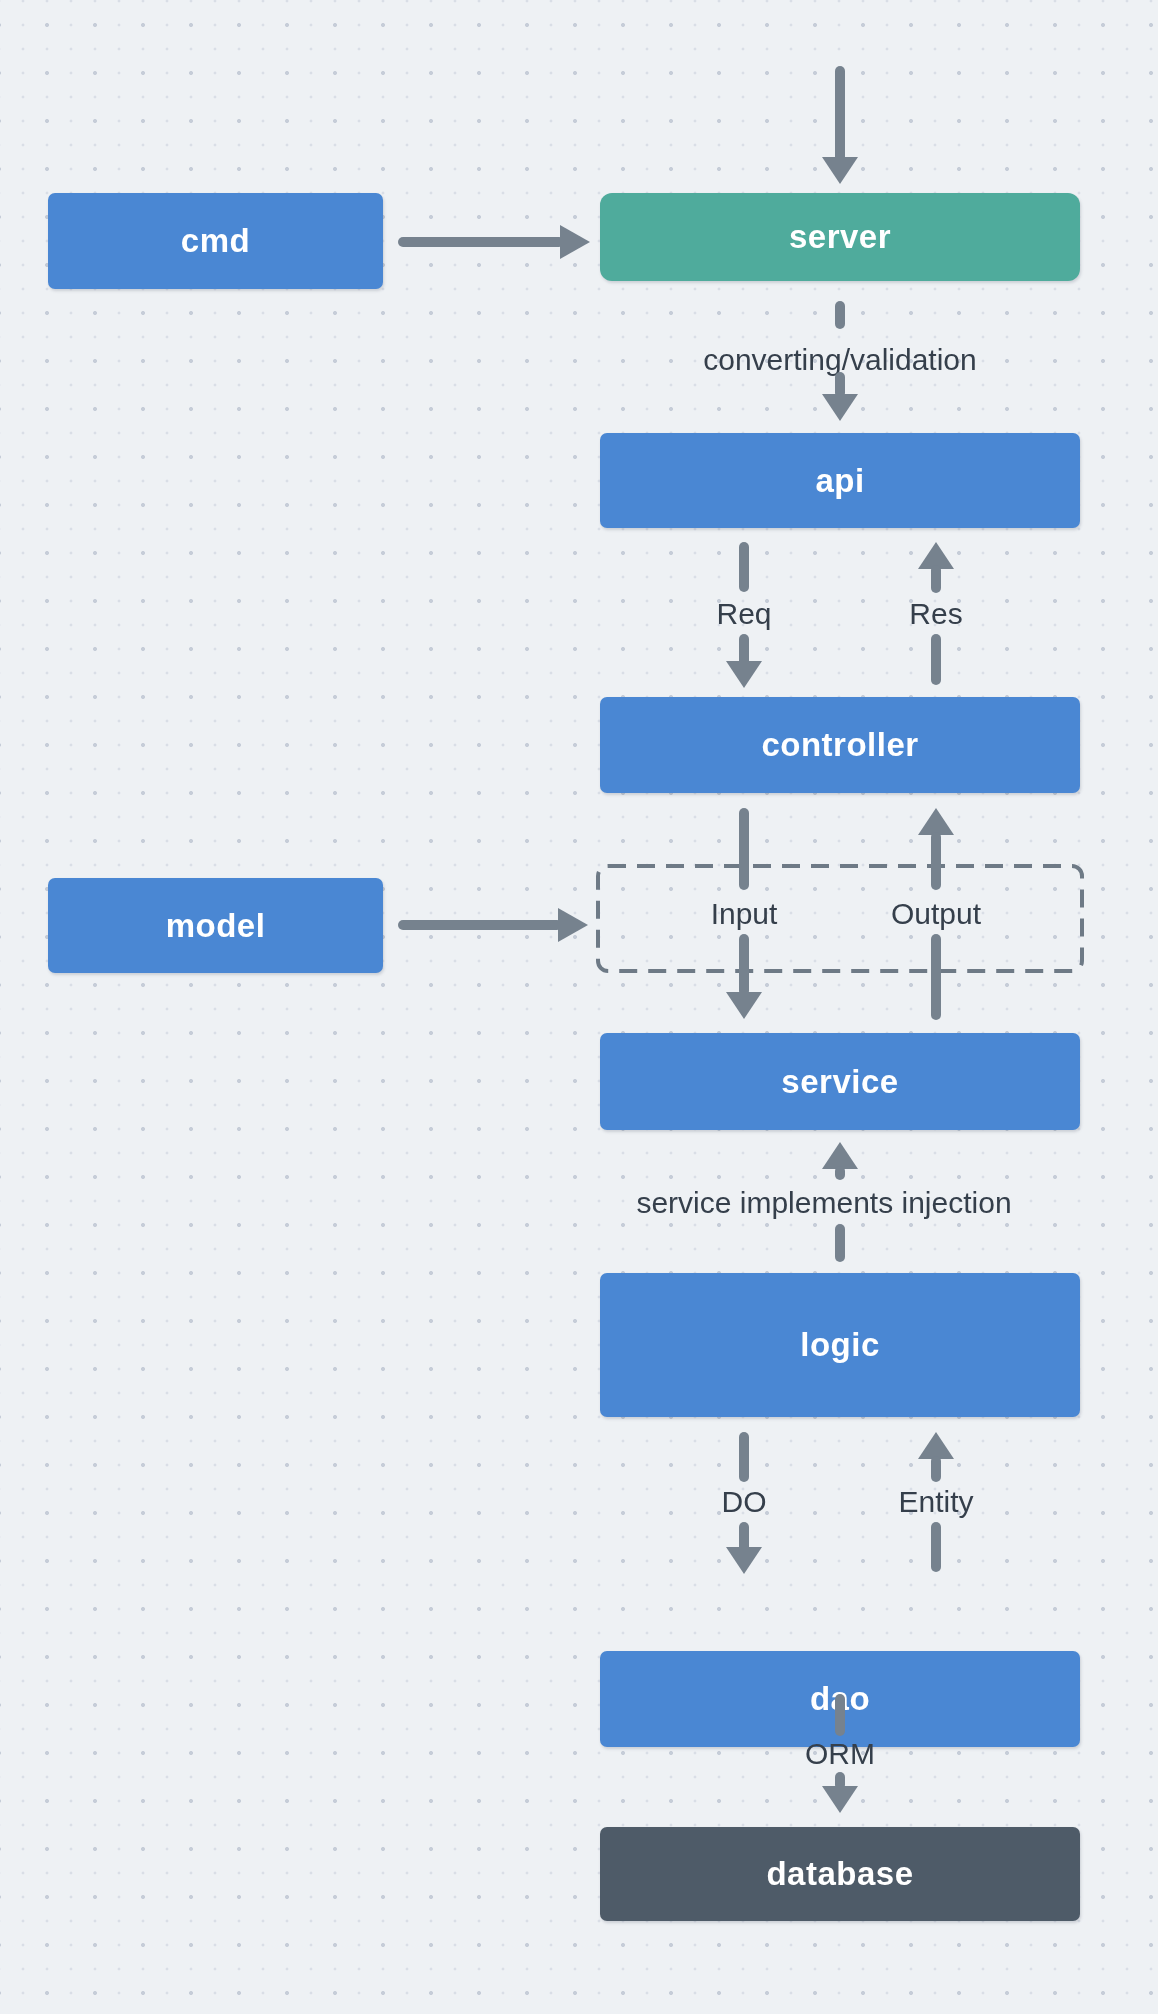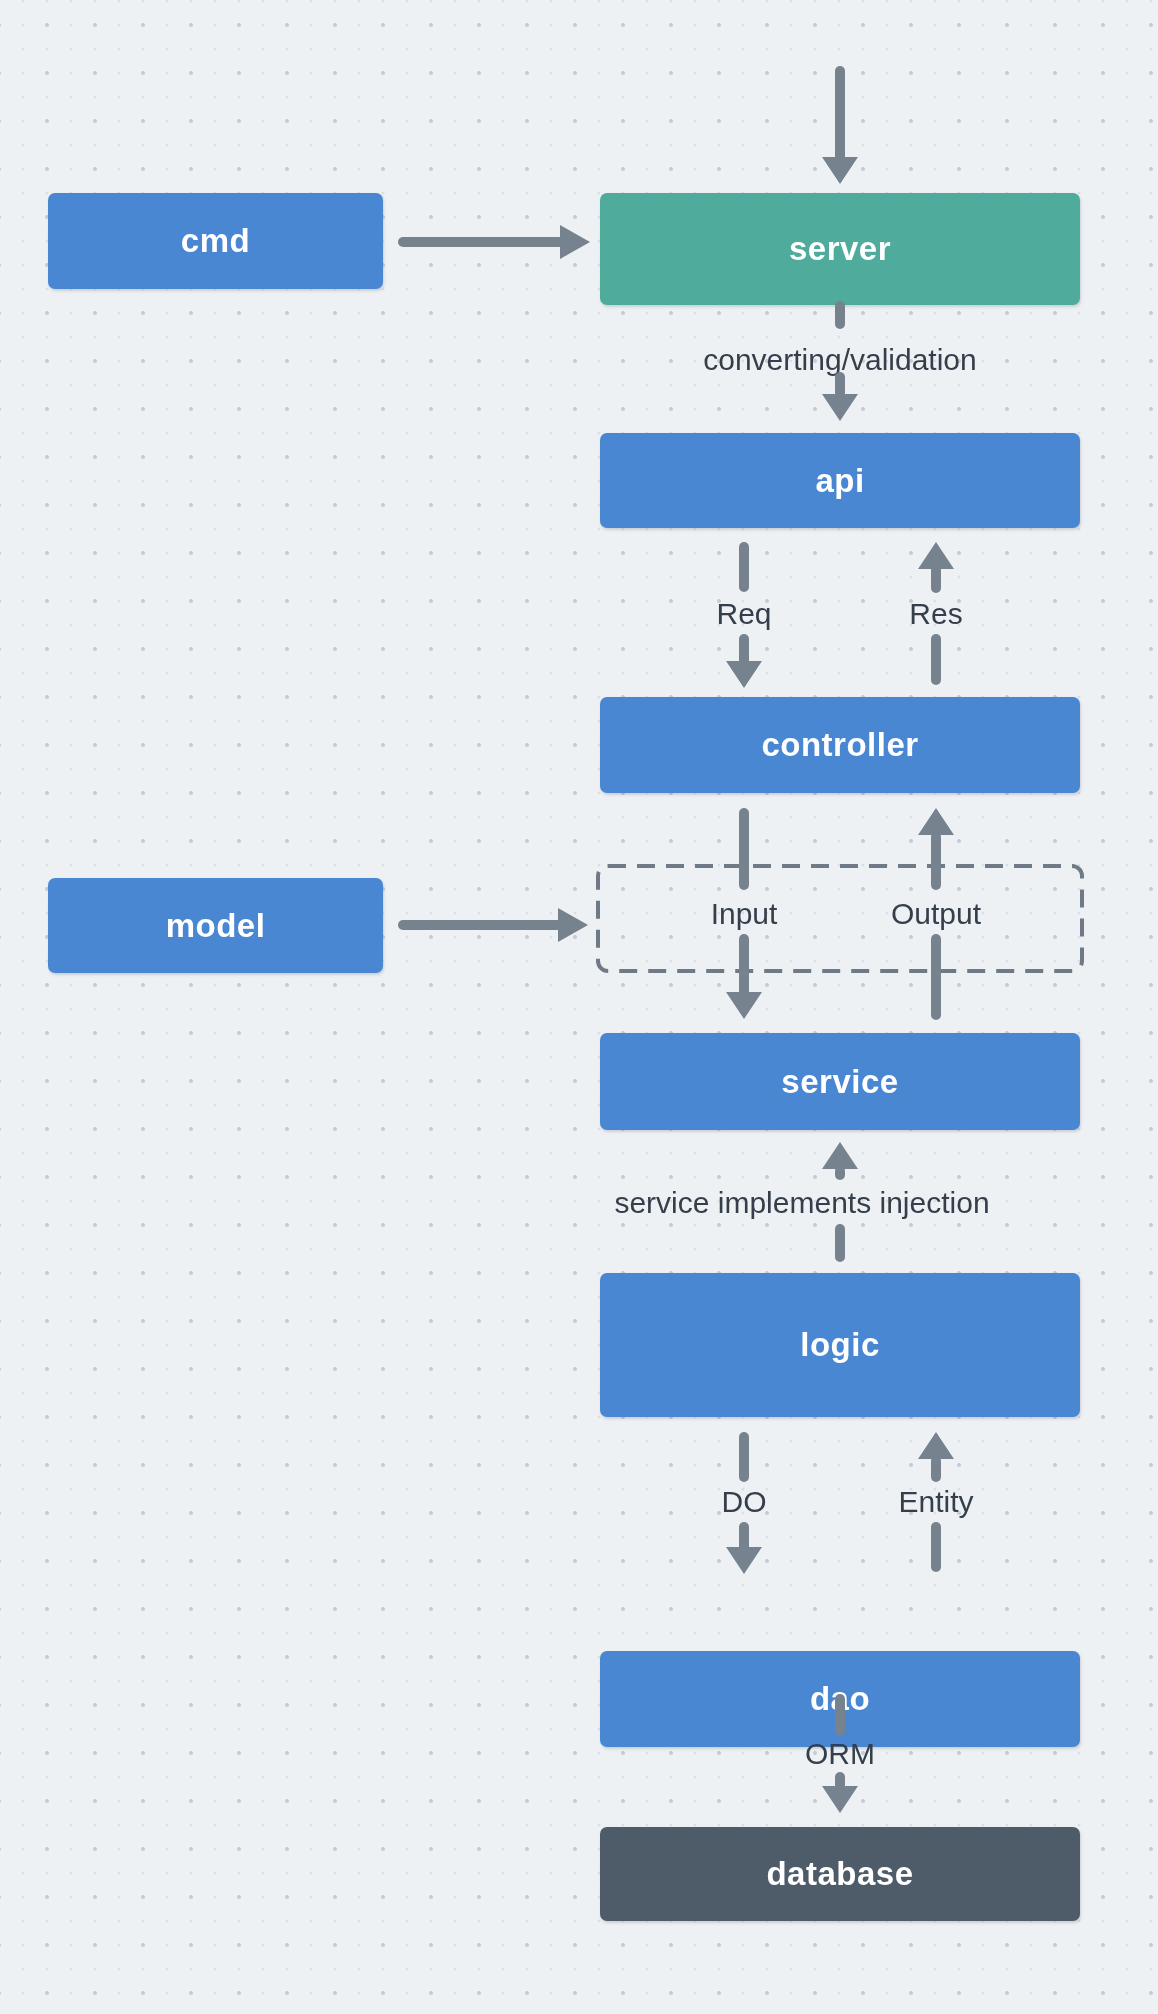--- a/index.html
+++ b/index.html
@@ -42,21 +42,21 @@
     font-size:33px;
     font-weight:600;
     letter-spacing:0.5px;
     box-shadow:1px 2px 3px rgba(80,90,110,0.22);
   }
   .blue{background:var(--node-blue);}
   .teal{background:var(--node-teal);}
   .dark{background:var(--node-dark);}
 
   #n-cmd       {left:48px;  top:193px;  width:335px; height:96px;}
-  #n-server    {left:600px; top:193px;  width:480px; height:112px;}
+  #n-server    {left:600px; top:193px;  width:480px; height:88px;border-radius:12px;}
   #n-api       {left:600px; top:433px;  width:480px; height:95px;}
   #n-controller{left:600px; top:697px;  width:480px; height:96px;text-align:center;}
   #n-model     {left:48px;  top:878px;  width:335px; height:95px;}
   #n-service   {left:600px; top:1033px; width:480px; height:97px;}
   #n-logic     {left:600px; top:1273px; width:480px; height:144px;}
   #n-dao       {left:600px; top:1651px; width:480px; height:96px;}
   #n-database  {left:600px; top:1827px; width:480px; height:94px;}
 
   #dashed-box{position:absolute; left:596px; top:864px; width:488px; height:109px;}
 
@@ -185,21 +185,21 @@
     <div class="head-up" style="left:918px; top:808px;"></div>
     <div class="vshaft" style="left:931px; top:832px; height:58px;"></div>
     <div class="elabel" style="left:936px; top:914px;">Output</div>
     <div class="vshaft" style="left:931px; top:934px; height:86px;"></div>
   </div>
 
   
   <div class="g">
     <div class="head-up" style="left:822px; top:1142px;"></div>
     <div class="vshaft" style="left:835px; top:1166px; height:14px;"></div>
-    <div class="elabel" style="left:802px; top:1203px;">service implements injection</div>
+    <div class="elabel" style="left:824px; top:1203px;">service implements injection</div>
     <div class="vshaft" style="left:835px; top:1224px; height:38px;"></div>
   </div>
 
   
   <div class="g">
     <div class="vshaft" style="left:739px; top:1432px; height:50px;"></div>
     <div class="elabel" style="left:744px; top:1502px;">DO</div>
     <div class="vshaft" style="left:739px; top:1522px; height:30px;"></div>
     <div class="head-down" style="left:726px; top:1547px;"></div>
   </div>

